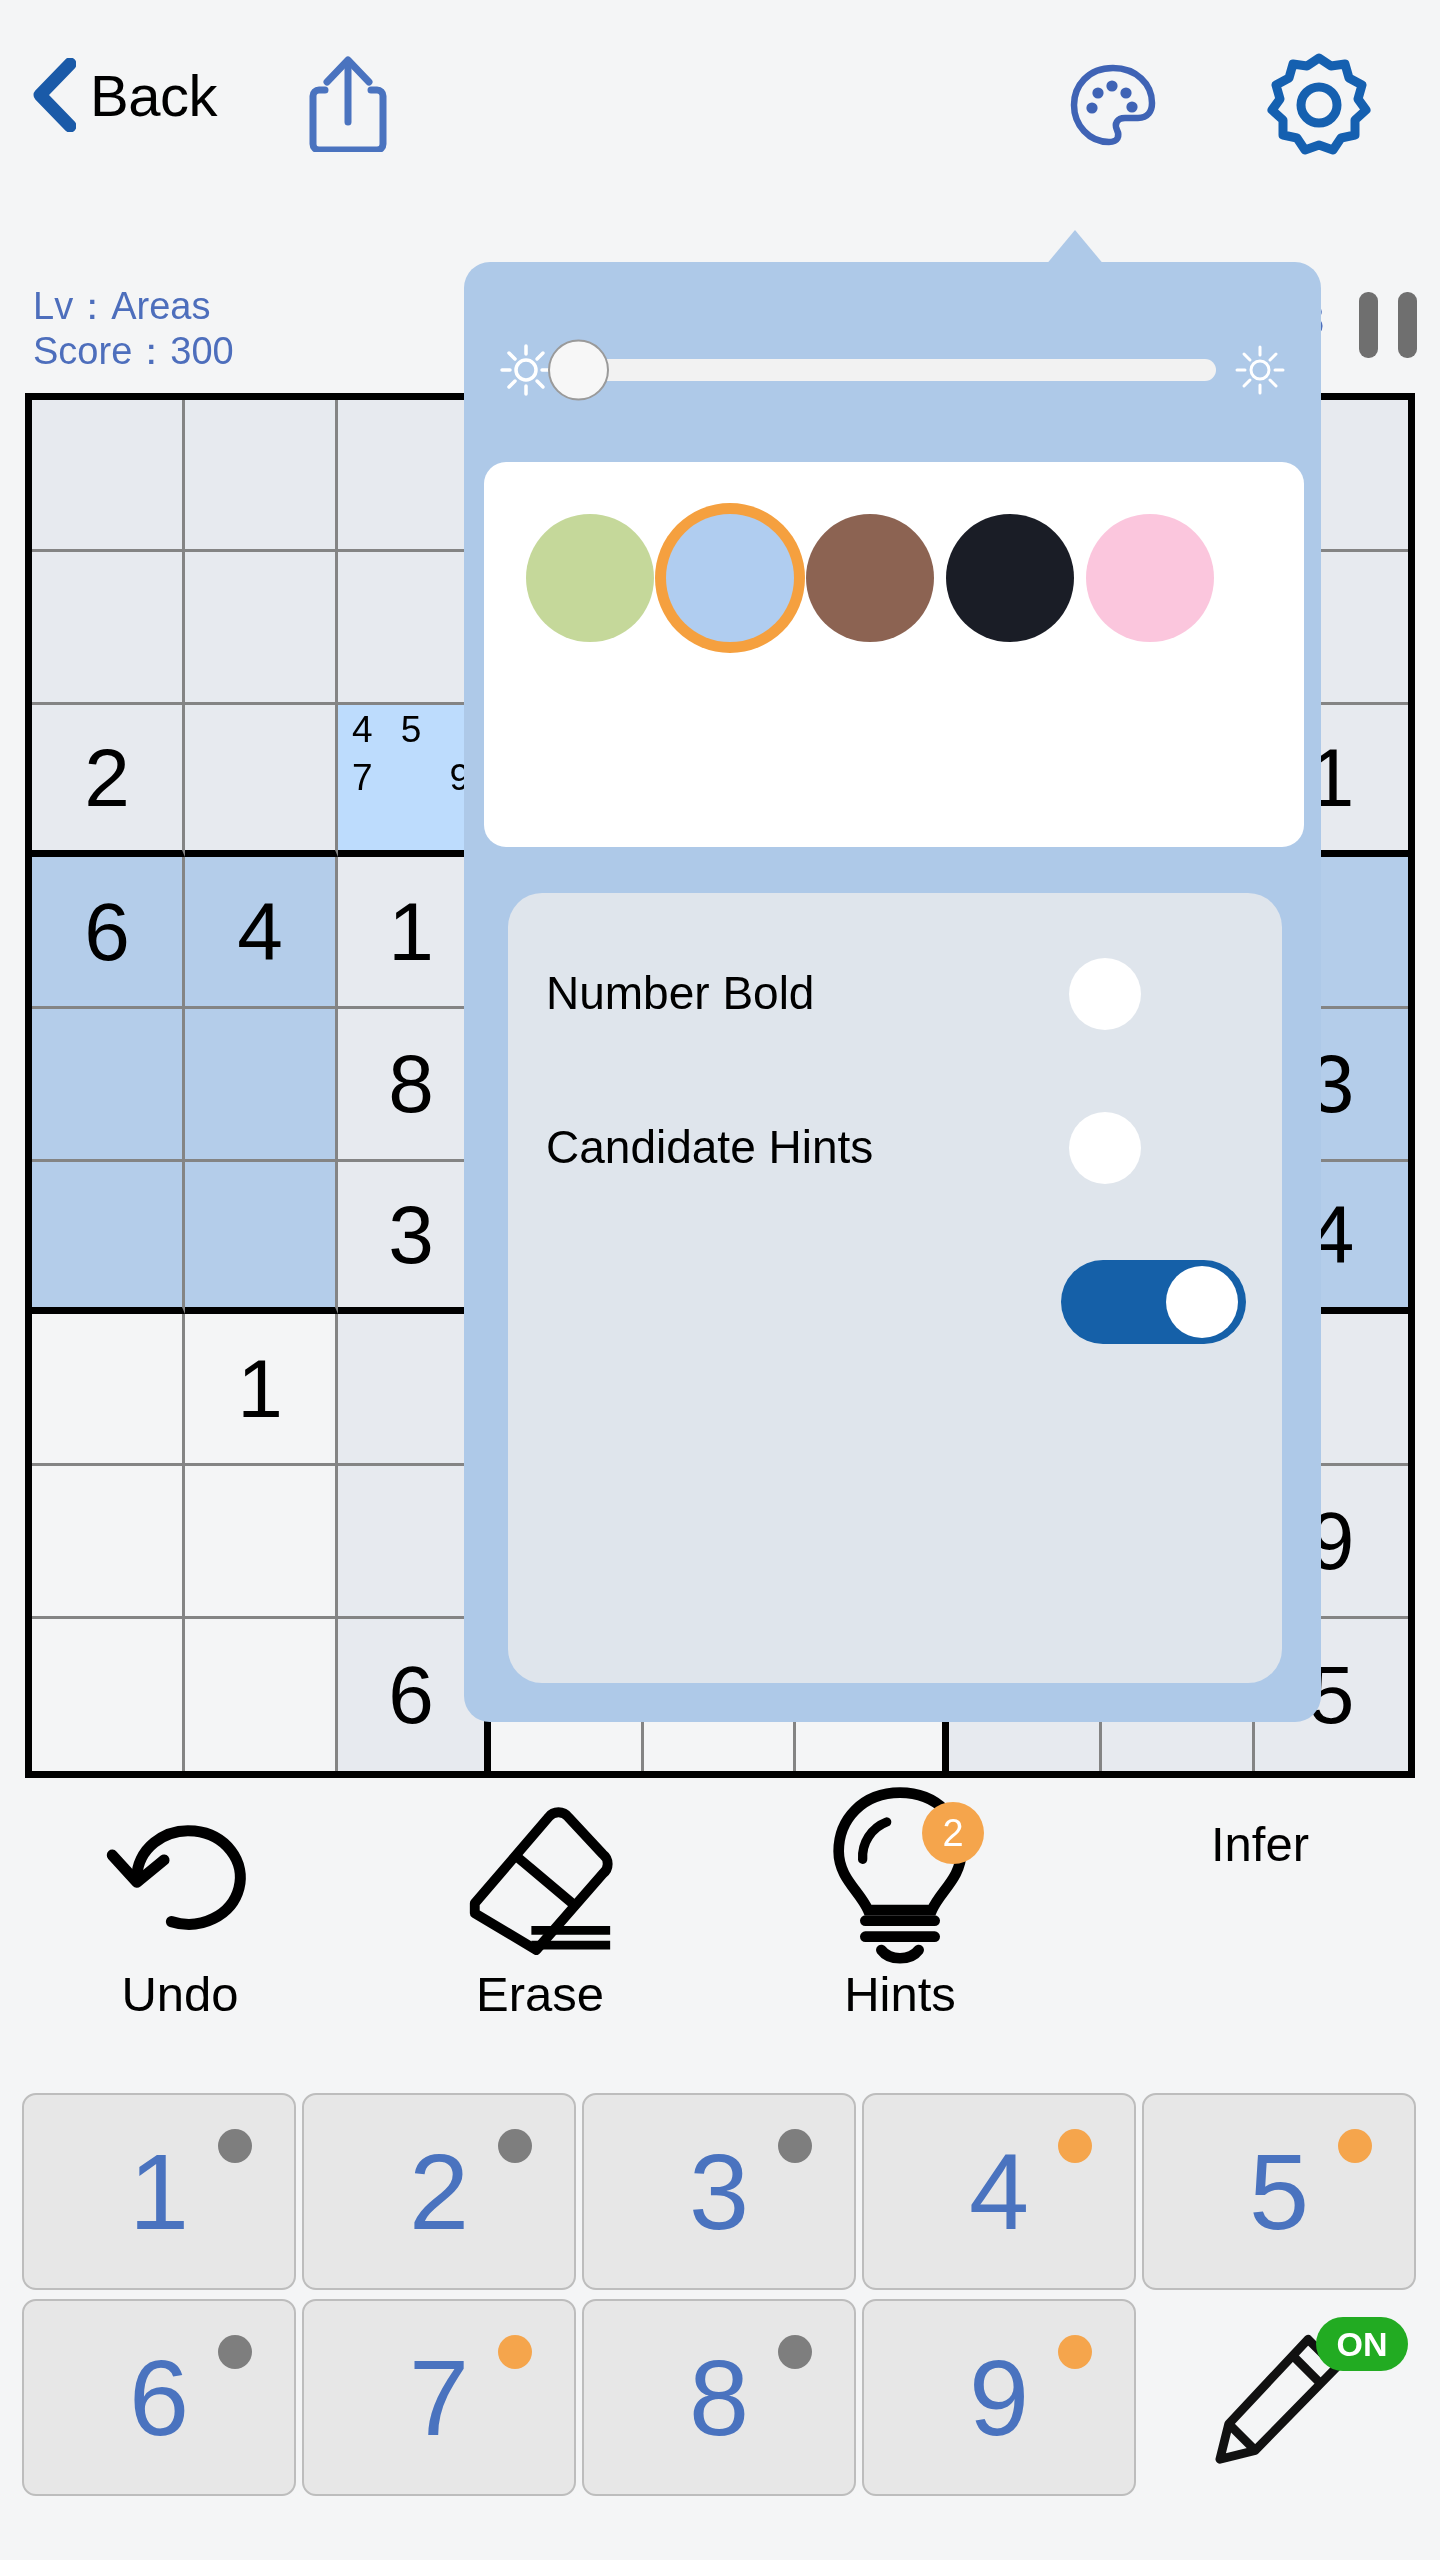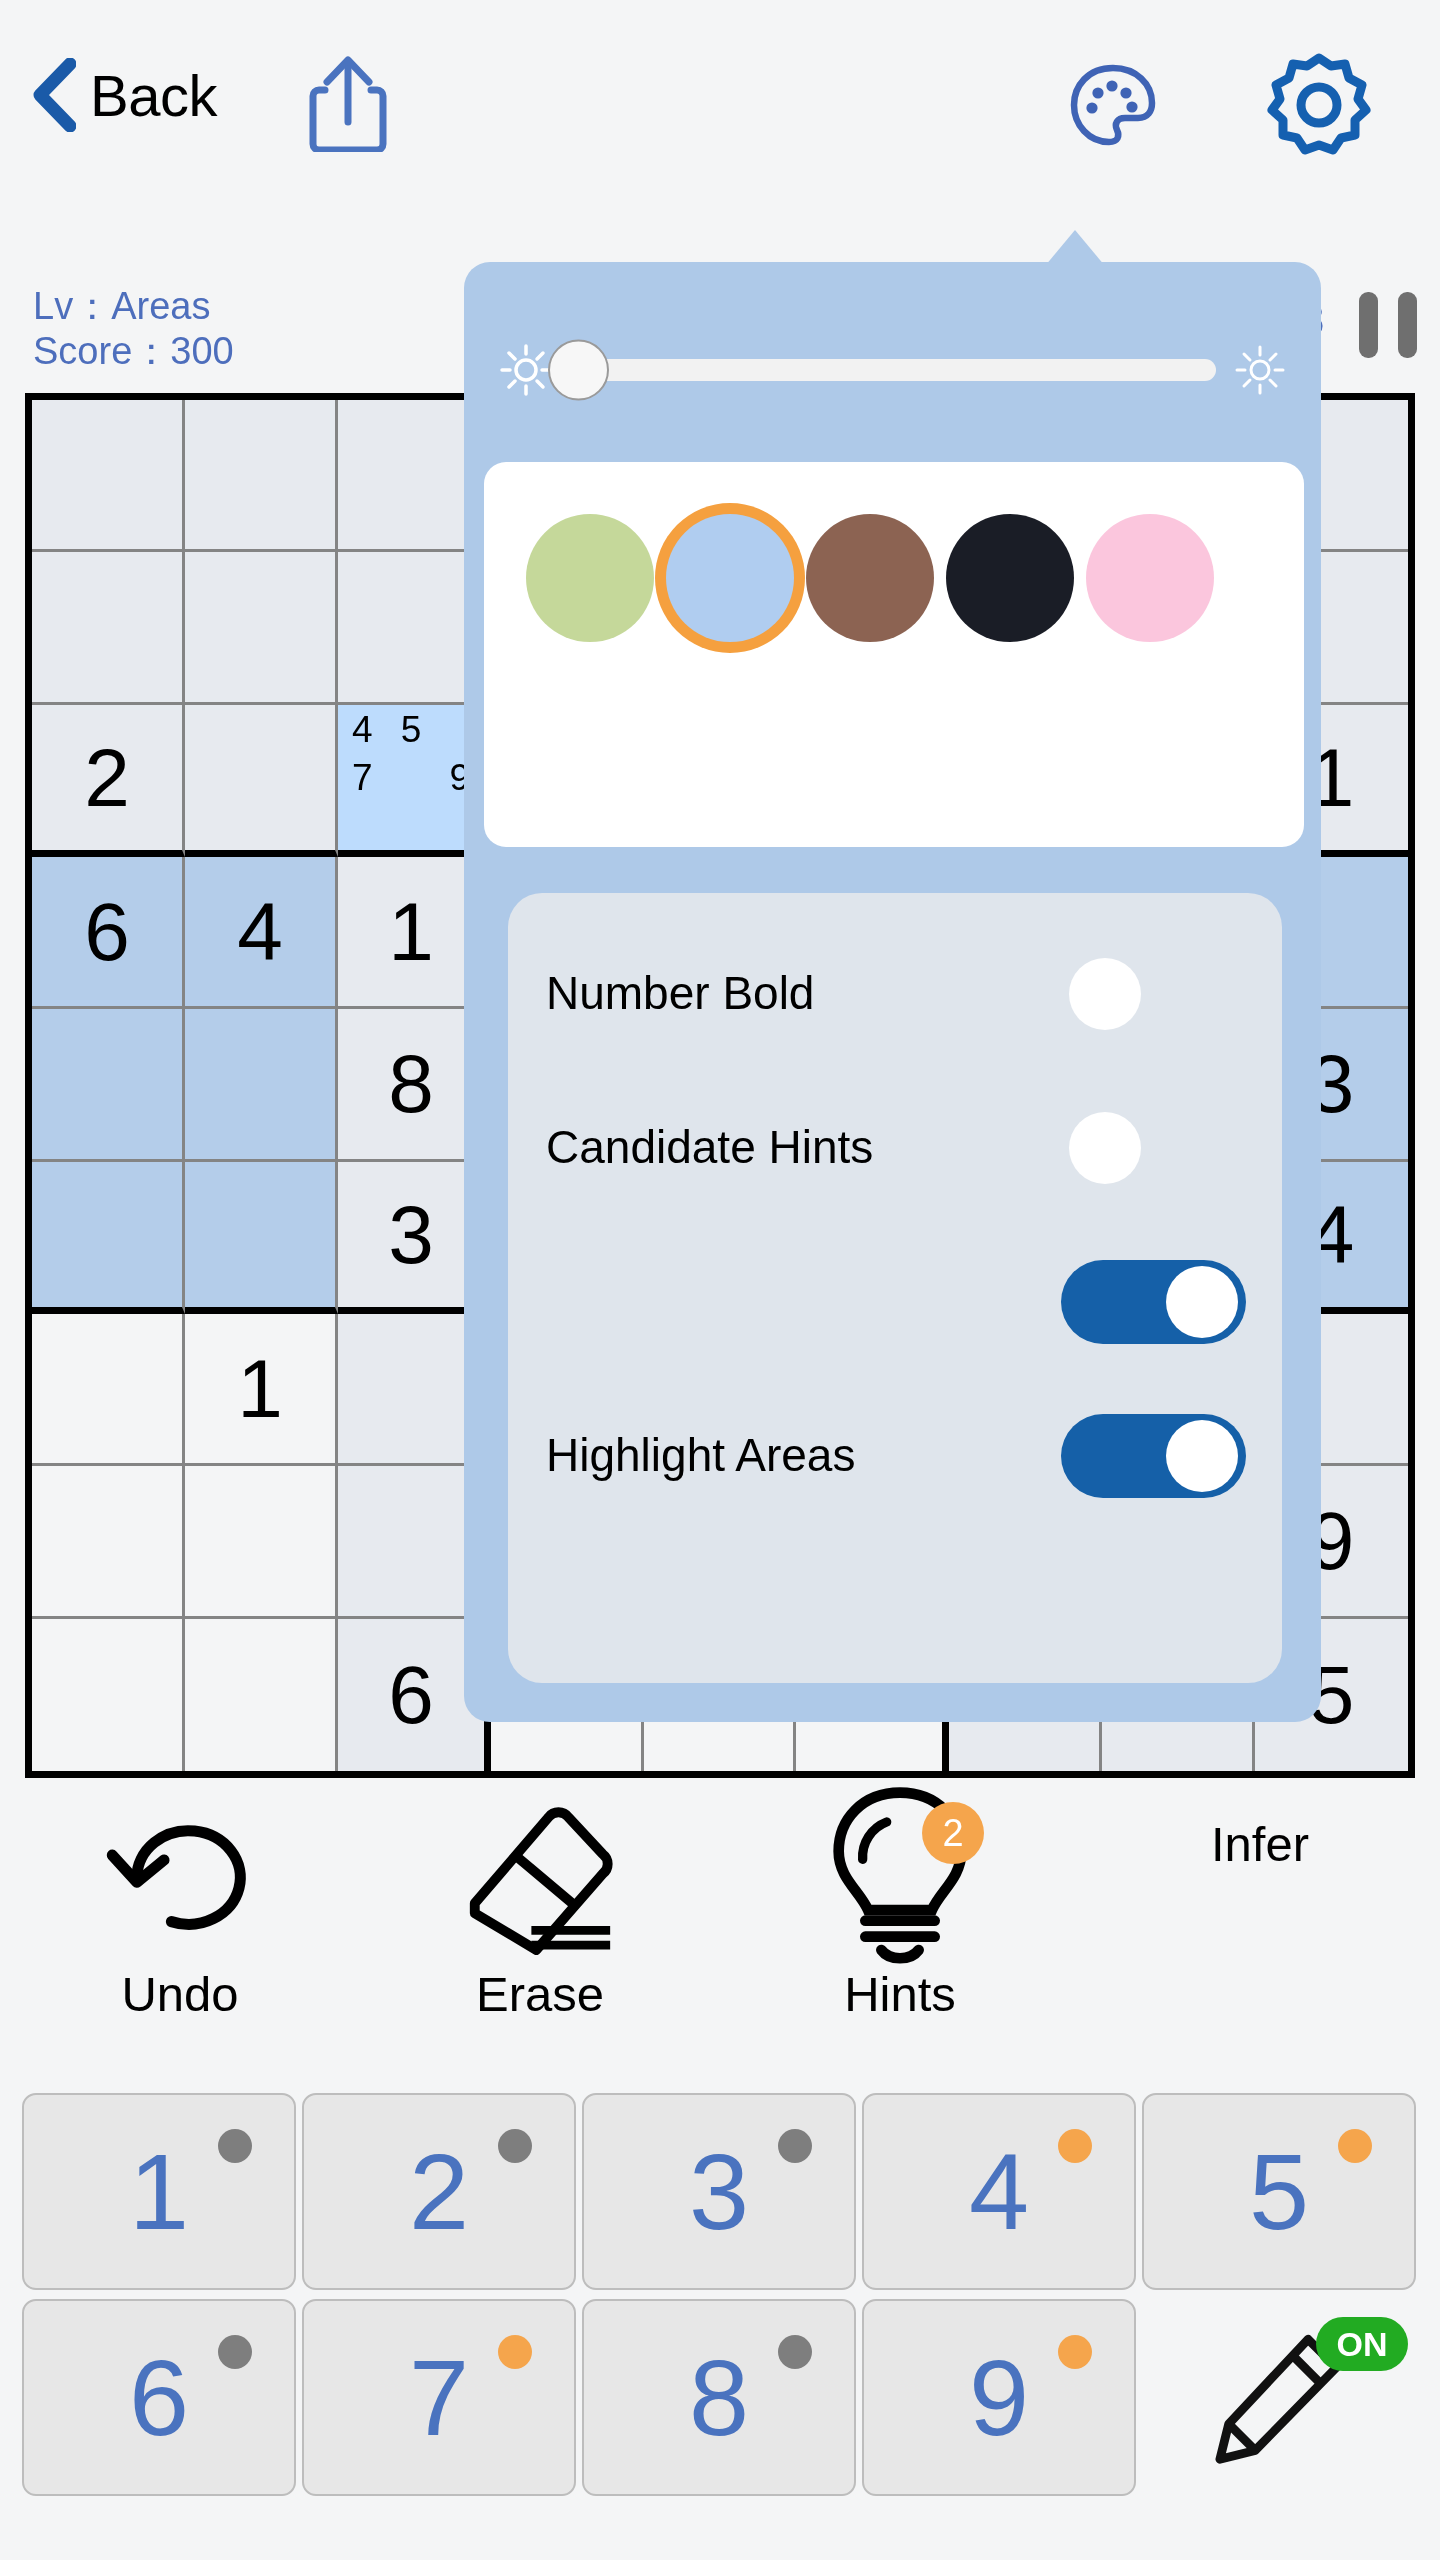--- a/index.html
+++ b/index.html
@@ -374,26 +374,20 @@
         <div class="srow-label">Candidate Hints</div>
         <div class="toggle off">
           <div class="knob"></div>
         </div>
       </div>
       <div class="srow">
         <div class="toggle on" style="background: rgb(21, 96, 168);">
           <div class="knob"></div>
         </div>
       </div>
-      <div class="srow">
-        <div class="srow-label">Highlight Areas</div>
-        <div class="toggle on" style="background: rgb(21, 96, 168);">
-          <div class="knob"></div>
-        </div>
-      </div>
     </div>
 
   <div class="actions" id="actions">
       <div class="action">
         <div class="action-icon">
           <svg viewBox="0 0 130 120">
             <path d="M30 62 A42 38 0 1 1 58 98" fill="none" stroke="#000" stroke-width="9" stroke-linecap="round"></path>
             <polyline points="10,44 30,66 52,48" fill="none" stroke="#000" stroke-width="9" stroke-linecap="round" stroke-linejoin="round"></polyline>
           </svg>
         </div>

